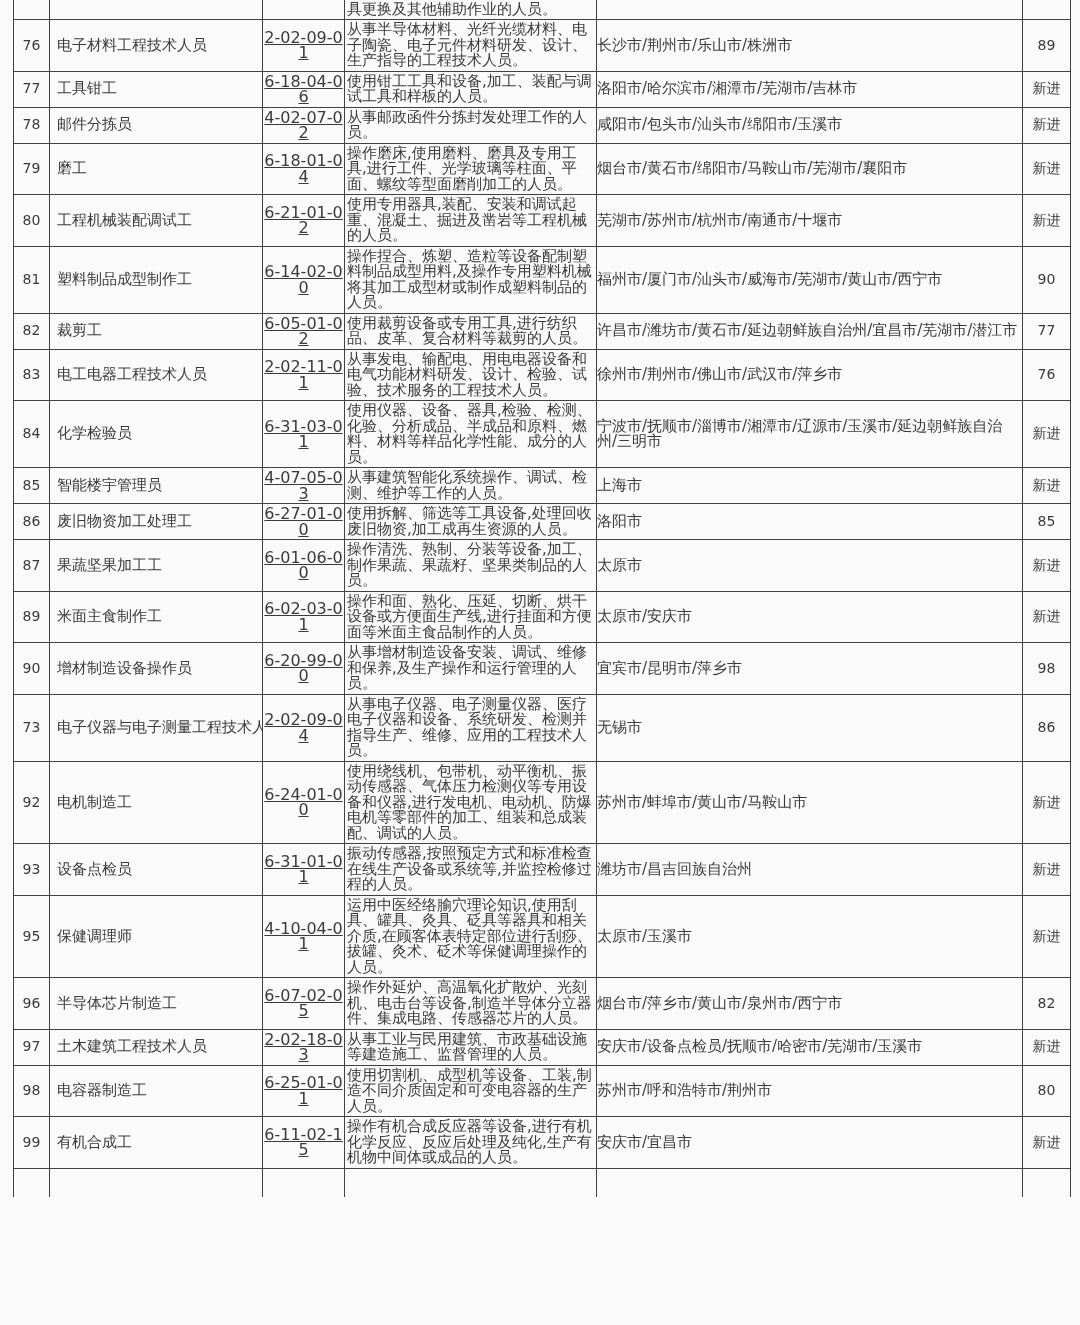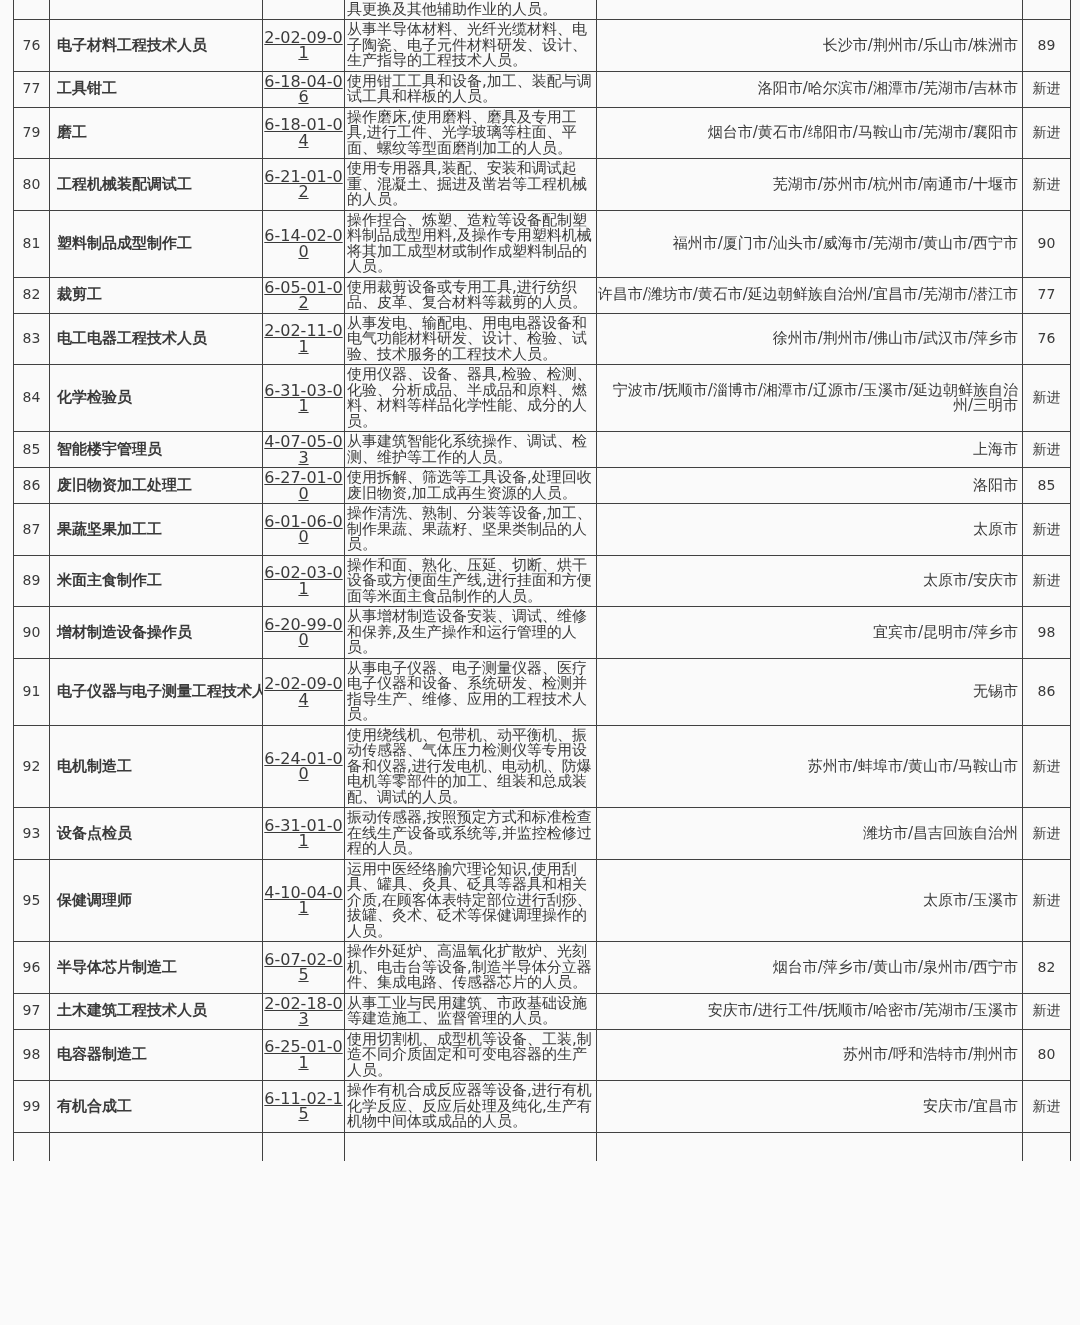--- a/index.html
+++ b/index.html
@@ -31,24 +31,24 @@
     overflow: hidden;
   }
   col.c-no     { width: 36px; }
   col.c-name   { width: 213px; }
   col.c-code   { width: 82px; }
   col.c-desc   { width: 252px; }
   col.c-cities { width: 426px; }
   col.c-rank   { width: 48px; }
 
   td.col-no   { text-align: center; font-size: 14px; }
-  td.col-name { padding-left: 7px; padding-right: 1px; white-space: nowrap; font-weight: bold; }
+  td.col-name { padding-left: 7px; padding-right: 1px; white-space: nowrap; }
   td.col-code { text-align: center; font-size: 16px; text-decoration: underline; }
   td.col-desc { padding-left: 2px; padding-right: 1px; }
-  td.col-cities { padding-right: 4px; text-align: right; }
+  td.col-cities { padding-right: 4px; }
   td.col-rank { text-align: center; font-size: 14px; }
 
   tr.partial-top td {
     height: 26px;
     vertical-align: bottom;
     border-top: none;
   }
   tr.partial-bottom td {
     height: 24px;
     border-bottom: none;
@@ -85,20 +85,28 @@
   </tr>
       <tr>
     <td class="col-no">77</td>
     <td class="col-name">工具钳工</td>
     <td class="col-code">6-18-04-06</td>
     <td class="col-desc">使用钳工工具和设备,加工、装配与调试工具和样板的人员。</td>
     <td class="col-cities">洛阳市/哈尔滨市/湘潭市/芜湖市/吉林市</td>
     <td class="col-rank">新进</td>
   </tr>
       <tr>
+    <td class="col-no">78</td>
+    <td class="col-name">邮件分拣员</td>
+    <td class="col-code">4-02-07-02</td>
+    <td class="col-desc">从事邮政函件分拣封发处理工作的人员。</td>
+    <td class="col-cities">咸阳市/包头市/汕头市/绵阳市/玉溪市</td>
+    <td class="col-rank">新进</td>
+  </tr>
+      <tr>
     <td class="col-no">79</td>
     <td class="col-name">磨工</td>
     <td class="col-code">6-18-01-04</td>
     <td class="col-desc">操作磨床,使用磨料、磨具及专用工具,进行工件、光学玻璃等柱面、平面、螺纹等型面磨削加工的人员。</td>
     <td class="col-cities">烟台市/黄石市/绵阳市/马鞍山市/芜湖市/襄阳市</td>
     <td class="col-rank">新进</td>
   </tr>
       <tr>
     <td class="col-no">80</td>
     <td class="col-name">工程机械装配调试工</td>
@@ -173,21 +181,21 @@
   </tr>
       <tr>
     <td class="col-no">90</td>
     <td class="col-name">增材制造设备操作员</td>
     <td class="col-code">6-20-99-00</td>
     <td class="col-desc">从事增材制造设备安装、调试、维修和保养,及生产操作和运行管理的人员。</td>
     <td class="col-cities">宜宾市/昆明市/萍乡市</td>
     <td class="col-rank">98</td>
   </tr>
       <tr>
-    <td class="col-no">91</td>
+    <td class="col-no">73</td>
     <td class="col-name">电子仪器与电子测量工程技术人</td>
     <td class="col-code">2-02-09-04</td>
     <td class="col-desc">从事电子仪器、电子测量仪器、医疗电子仪器和设备、系统研发、检测并指导生产、维修、应用的工程技术人员。</td>
     <td class="col-cities">无锡市</td>
     <td class="col-rank">86</td>
   </tr>
       <tr>
     <td class="col-no">92</td>
     <td class="col-name">电机制造工</td>
     <td class="col-code">6-24-01-00</td>
@@ -217,21 +225,21 @@
     <td class="col-code">6-07-02-05</td>
     <td class="col-desc">操作外延炉、高温氧化扩散炉、光刻机、电击台等设备,制造半导体分立器件、集成电路、传感器芯片的人员。</td>
     <td class="col-cities">烟台市/萍乡市/黄山市/泉州市/西宁市</td>
     <td class="col-rank">82</td>
   </tr>
       <tr>
     <td class="col-no">97</td>
     <td class="col-name">土木建筑工程技术人员</td>
     <td class="col-code">2-02-18-03</td>
     <td class="col-desc">从事工业与民用建筑、市政基础设施等建造施工、监督管理的人员。</td>
-    <td class="col-cities">安庆市/进行工件/抚顺市/哈密市/芜湖市/玉溪市</td>
+    <td class="col-cities">安庆市/设备点检员/抚顺市/哈密市/芜湖市/玉溪市</td>
     <td class="col-rank">新进</td>
   </tr>
       <tr>
     <td class="col-no">98</td>
     <td class="col-name">电容器制造工</td>
     <td class="col-code">6-25-01-01</td>
     <td class="col-desc">使用切割机、成型机等设备、工装,制造不同介质固定和可变电容器的生产人员。</td>
     <td class="col-cities">苏州市/呼和浩特市/荆州市</td>
     <td class="col-rank">80</td>
   </tr>

